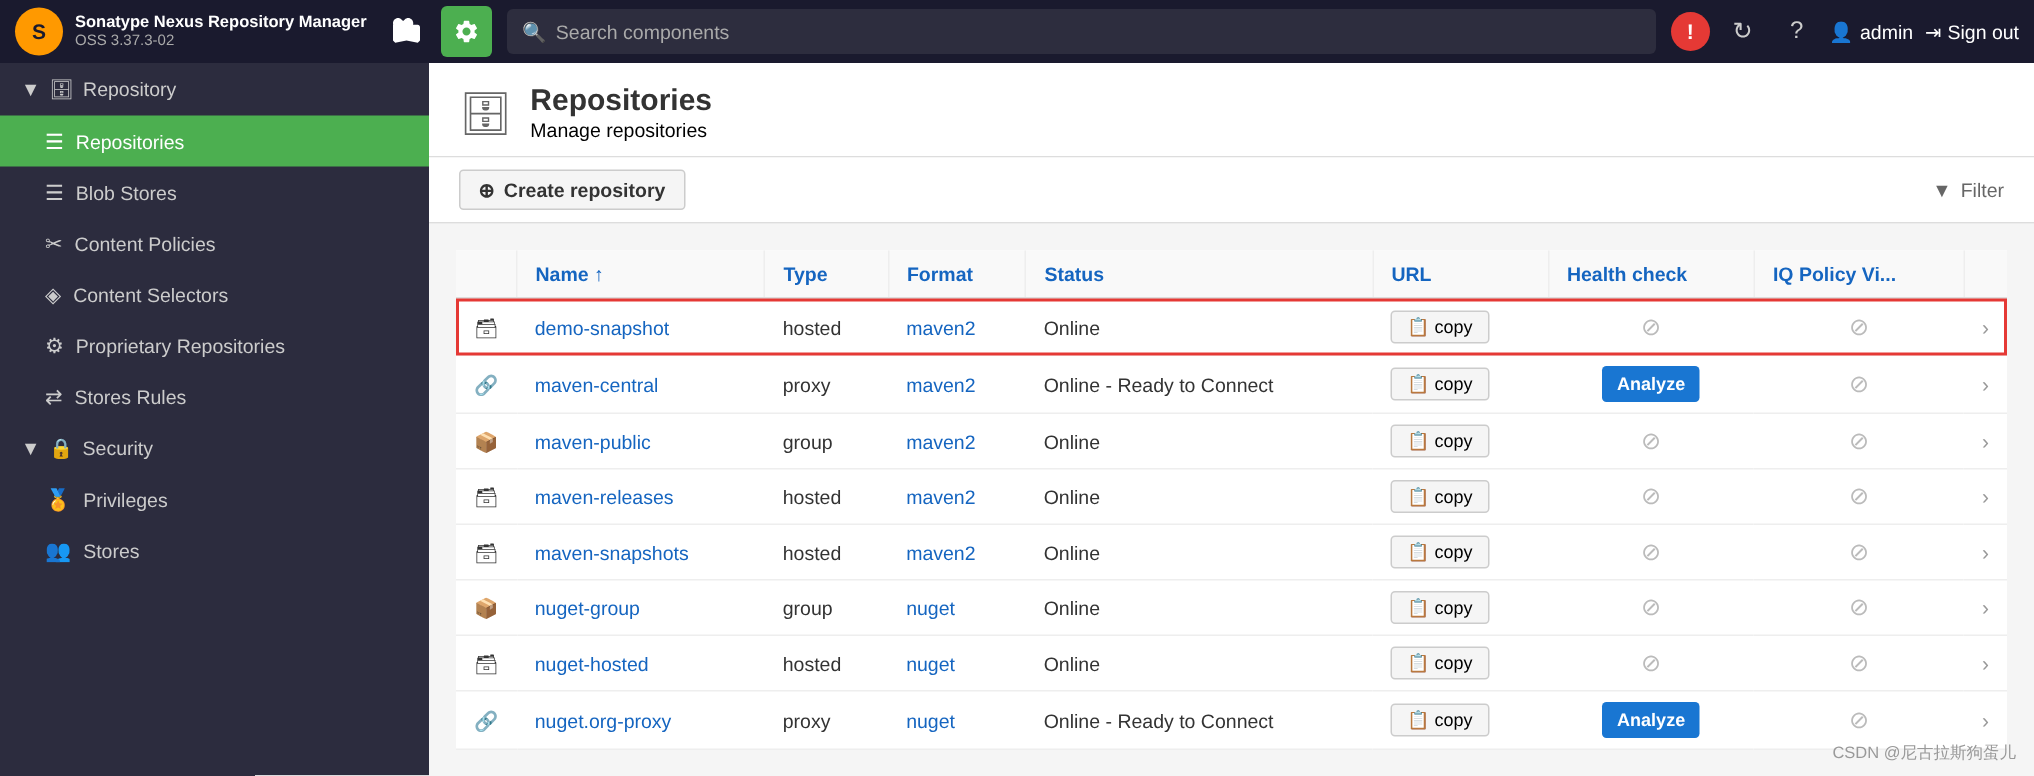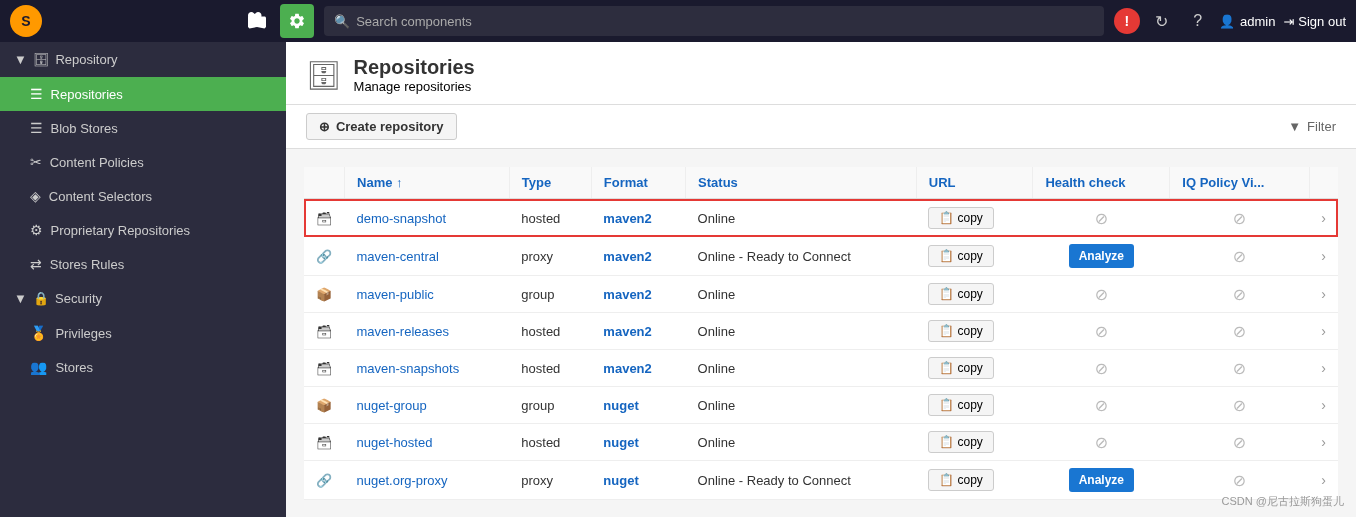--- a/index.html
+++ b/index.html
@@ -248,41 +248,45 @@
     .disabled-icon {
       color: #bbb;
       font-size: 16px;
     }
     .row-arrow {
       color: #999;
       font-size: 14px;
       cursor: pointer;
     }
     
-    .format-text { color: #1565c0; font-weight: 700; }
+    .format-text { color: #1565c0; font-weight: 400; }
     
     
     .sidebar::-webkit-scrollbar { width: 4px; }
     .sidebar::-webkit-scrollbar-thumb { background: #555; border-radius: 2px; }
 
     .watermark {
       position: fixed;
       bottom: 8px;
       right: 12px;
       font-size: 11px;
       color: #999;
       margin-top: 11px;
     }
   </style>
 </head>
 <body>
 
 <div class="navbar">
   <div class="navbar-brand">
     <div class="brand-logo">S</div>
+    <div class="brand-text">
+      <span class="brand-title">Sonatype Nexus Repository Manager</span>
+      <span class="brand-subtitle">OSS 3.37.3-02</span>
+    </div>
   </div>
   <div class="navbar-icons">
     <button class="nav-icon-btn" title="Browse">
       <svg width="18" height="18" viewBox="0 0 24 24" fill="white">
           <path d="M20 6h-2.18c.07-.44.18-.88.18-1.36C18 2.06 15.96 0 13.5 0c-1.18 0-2.24.48-3 1.26L9 2.77 7.5 1.26C6.74.48 5.68 0 4.5 0 2.04 0 0 2.06 0 4.64c0 .48.11.92.18 1.36H0L0 20l2 2 10-2 10 2 2-2V8c0-1.1-.9-2-2-2z"></path>
         </svg>
     </button>
     <button class="nav-icon-btn active" title="Administration">
       <svg width="18" height="18" viewBox="0 0 24 24" fill="white">
           <path d="M19.14 12.94c.04-.3.06-.61.06-.94 0-.32-.02-.64-.07-.94l2.03-1.58c.18-.14.23-.41.12-.61l-1.92-3.32c-.12-.22-.37-.29-.59-.22l-2.39.96c-.5-.38-1.03-.7-1.62-.94l-.36-2.54c-.04-.24-.24-.41-.48-.41h-3.84c-.24 0-.43.17-.47.41l-.36 2.54c-.59.24-1.13.57-1.62.94l-2.39-.96c-.22-.08-.47 0-.59.22L2.74 8.87c-.12.21-.08.47.12.61l2.03 1.58c-.05.3-.09.63-.09.94s.02.64.07.94l-2.03 1.58c-.18.14-.23.41-.12.61l1.92 3.32c.12.22.37.29.59.22l2.39-.96c.5.38 1.03.7 1.62.94l.36 2.54c.05.24.24.41.48.41h3.84c.24 0 .44-.17.47-.41l.36-2.54c.59-.24 1.13-.56 1.62-.94l2.39.96c.22.08.47 0 .59-.22l1.92-3.32c.12-.22.07-.47-.12-.61l-2.01-1.58zM12 15.6c-1.98 0-3.6-1.62-3.6-3.6s1.62-3.6 3.6-3.6 3.6 1.62 3.6 3.6-1.62 3.6-3.6 3.6z"></path>

